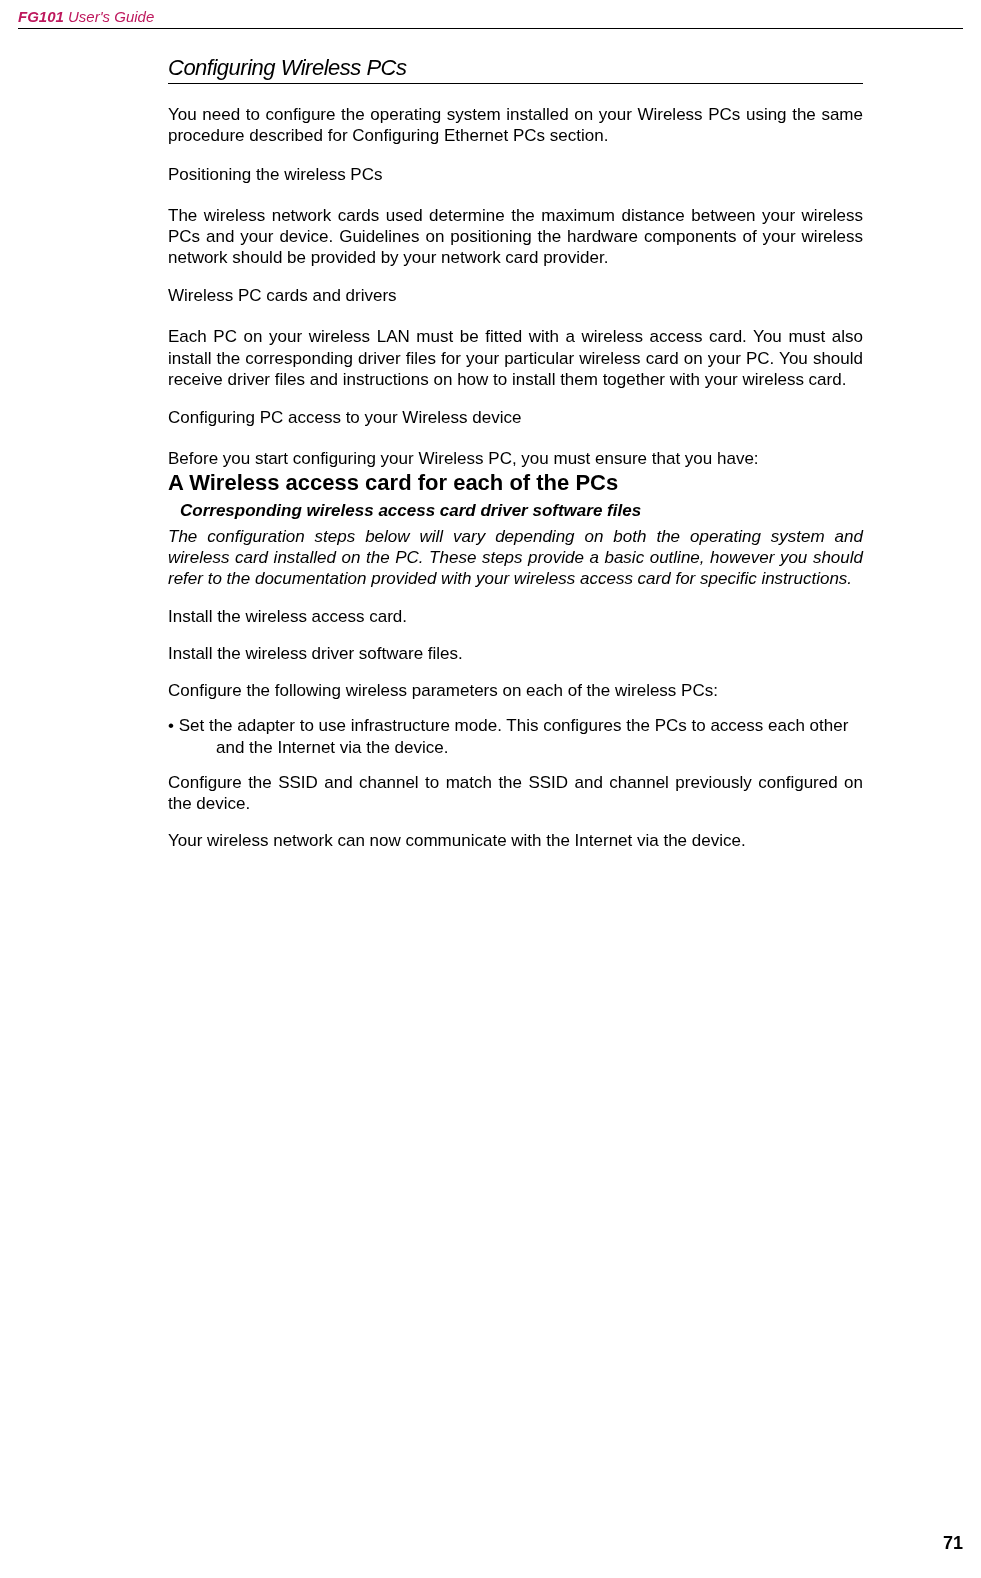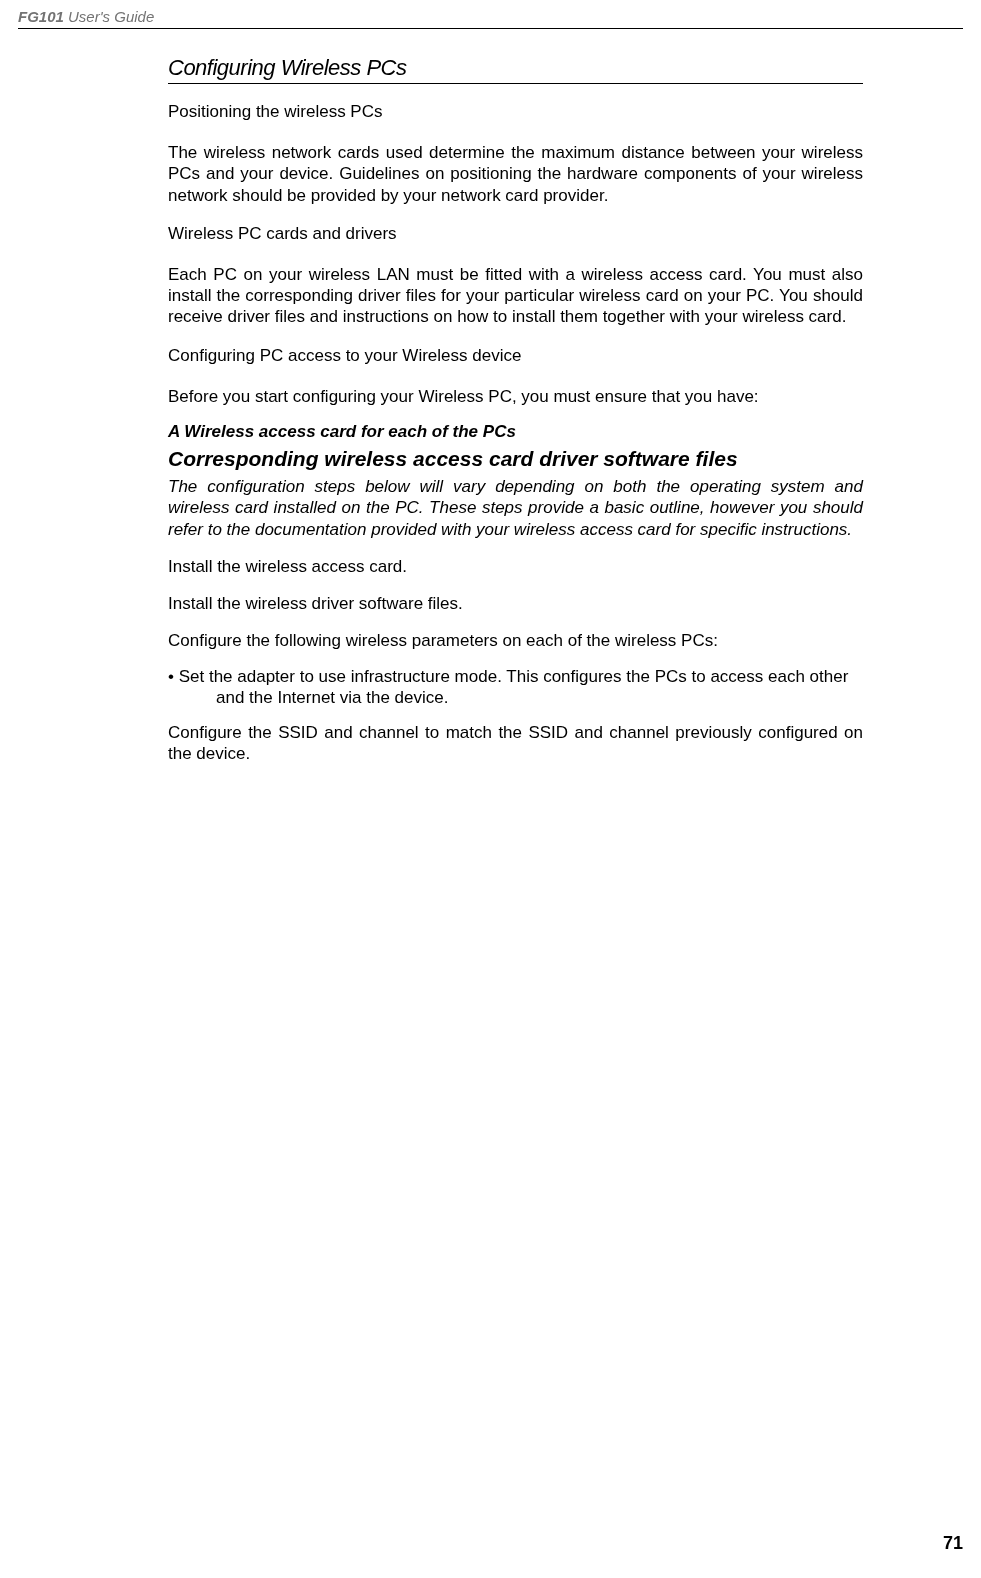--- a/index.html
+++ b/index.html
@@ -14,21 +14,21 @@
       height: 1578px;
       position: relative;
       padding: 0;
     }
     .header-left {
       position: absolute;
       top: 8px;
       left: 18px;
       font-style: italic;
       font-size: 15px;
-      color: #737373;
+      color: #be185d;
     }
     .header-left .bold {
       font-weight: bold;
       font-style: italic;
     }
     .header-line {
       position: absolute;
       top: 28px;
       left: 18px;
       right: 18px;
@@ -61,32 +61,31 @@
       font-weight: normal;
       margin-top: 18px;
     }
     .body-text-left {
       font-size: 17px;
       line-height: 1.25;
       text-align: left;
       margin-top: 16px;
     }
     .emphasis {
-      font-size: 17px;
+      font-size: 22px;
       font-weight: bold;
-      font-style: italic;
-      margin-top: 14px;
       line-height: 1.3;
     }
     .emphasis-second {
-      font-size: 21px;
+      font-size: 17px;
       font-weight: bold;
       font-style: italic;
       margin-top: 2px;
       line-height: 1.3;
+      margin-left: 12px;
     }
     .bullet-item {
       font-size: 17px;
       line-height: 1.25;
       margin-top: 14px;
       padding-left: 48px;
       text-indent: -48px;
       text-align: left;
     }
     .bullet-dot {
@@ -104,20 +103,21 @@
 <body>
 
 <div class="header-left">
   <span class="bold">FG101</span><span> User's Guide</span>
 </div>
 <div class="header-line"></div>
 
 <div class="content">
   <div class="section-title">Configuring Wireless PCs</div>
 
+  <div class="body-text">You need to configure the operating system installed on your Wireless PCs using the same procedure described for Configuring Ethernet PCs section.</div>
 
   <div class="subheading">Positioning the wireless PCs</div>
   <div class="body-text">The wireless network cards used determine the maximum distance between your wireless PCs and your device. Guidelines on positioning the hardware components of your wireless network should be provided by your network card provider.</div>
 
   <div class="subheading">Wireless PC cards and drivers</div>
   <div class="body-text">Each PC on your wireless LAN must be fitted with a wireless access card. You must also install the corresponding driver files for your particular wireless card on your PC. You should receive driver files and instructions on how to install them together with your wireless card.</div>
 
   <div class="subheading">Configuring PC access to your Wireless device</div>
   <div class="body-text-left" style="margin-top:20px;">Before you start configuring your Wireless PC, you must ensure that you have:</div>
 
@@ -128,15 +128,16 @@
 
   <div class="body-text-left">Install the wireless access card.</div>
   <div class="body-text-left">Install the wireless driver software files.</div>
   <div class="body-text-left">Configure the following wireless parameters on each of the wireless PCs:</div>
 
   <div class="bullet-item">
     <span class="bullet-dot">• </span><span>Set the adapter to use infrastructure mode. This configures the PCs to access each other and the Internet via the device.</span>
   </div>
 
   <div class="body-text" style="margin-top:14px;">Configure the SSID and channel to match the SSID and channel previously configured on the device.</div>
+  <div class="body-text-left">Your wireless network can now communicate with the Internet via the device.</div>
 </div>
 
 <div class="page-number">71</div>
 
 </body></html>

